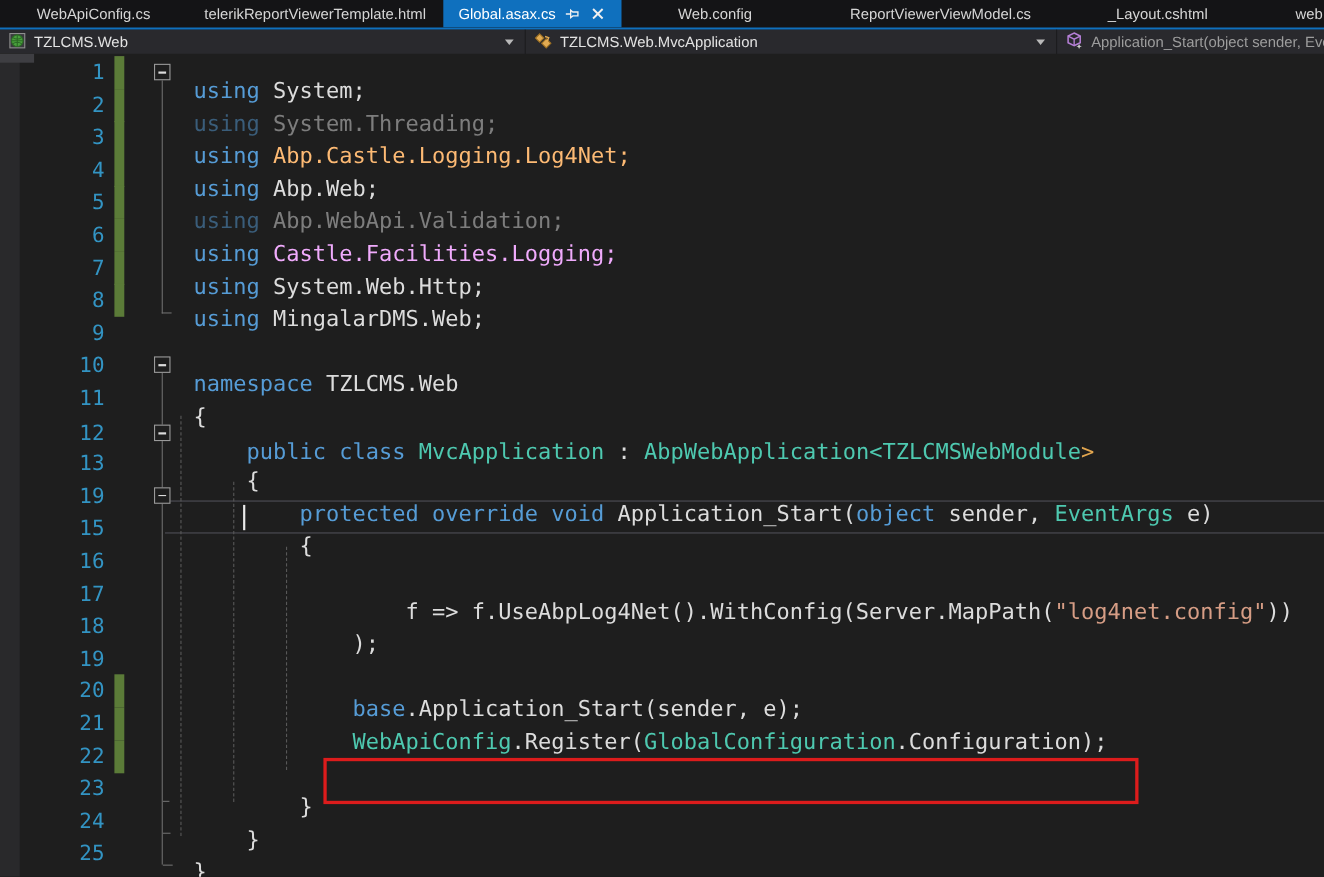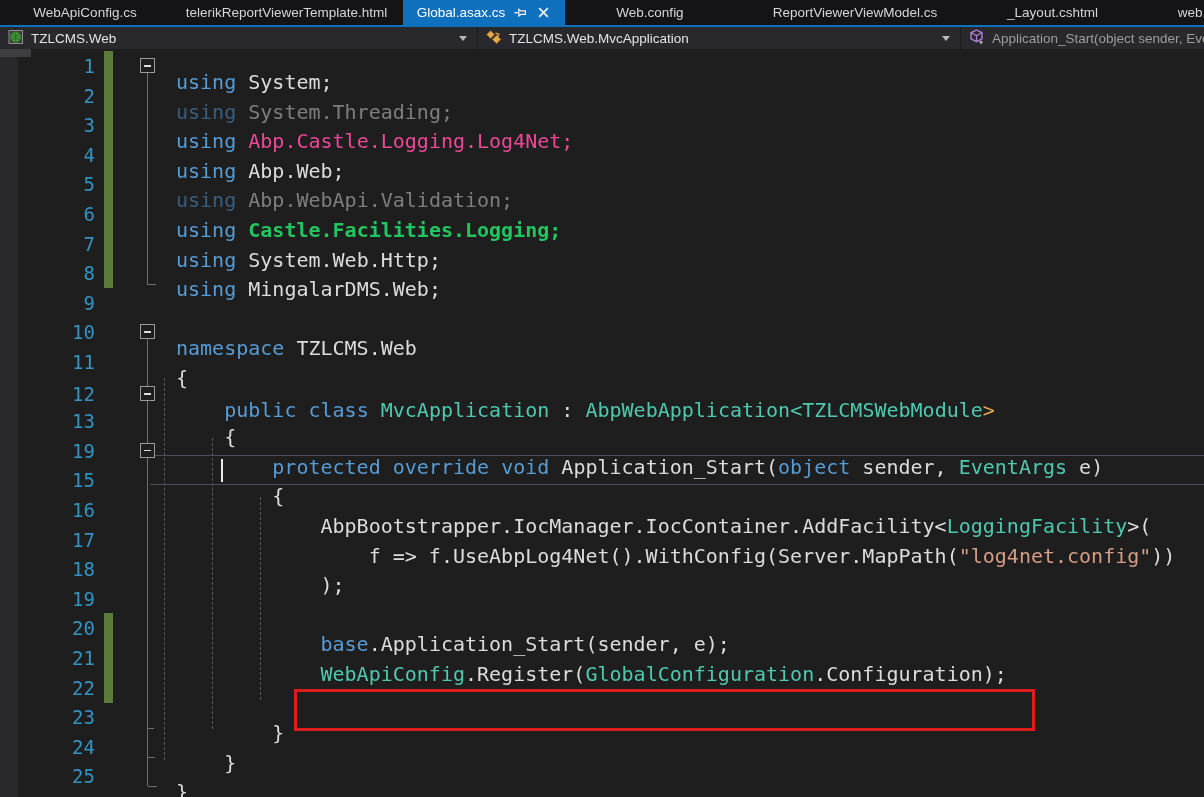--- a/index.html
+++ b/index.html
@@ -161,36 +161,36 @@
           <pre class="code"><span style="color: rgb(86, 156, 214);">using</span><span style="color: rgb(220, 220, 220);"> System;</span></pre>
         </div>
         <div class="row dimline" style="top: 31.6px;">
           <span class="ln">2</span>
           <div class="chg"></div>
           <pre class="code"><span style="color: rgb(86, 156, 214);">using</span><span style="color: rgb(220, 220, 220);"> System.Threading;</span></pre>
         </div>
         <div class="row" style="top: 61.2px;">
           <span class="ln">3</span>
           <div class="chg"></div>
-          <pre class="code"><span style="color: rgb(86, 156, 214);">using</span><span style="color: #ec4899;"> Abp.Castle.Logging.Log4Net;</span></pre>
+          <pre class="code"><span style="color: rgb(86, 156, 214);">using</span><span style="color: #fdba74;"> Abp.Castle.Logging.Log4Net;</span></pre>
         </div>
         <div class="row" style="top: 90.8px;">
           <span class="ln">4</span>
           <div class="chg"></div>
           <pre class="code"><span style="color: rgb(86, 156, 214);">using</span><span style="color: rgb(220, 220, 220);"> Abp.Web;</span></pre>
         </div>
         <div class="row dimline" style="top: 120.4px;">
           <span class="ln">5</span>
           <div class="chg"></div>
           <pre class="code"><span style="color: rgb(86, 156, 214);">using</span><span style="color: rgb(220, 220, 220);"> Abp.WebApi.Validation;</span></pre>
         </div>
         <div class="row" style="top: 150px;">
           <span class="ln">6</span>
           <div class="chg"></div>
-          <pre class="code"><span style="color: rgb(86, 156, 214);">using</span><span style="color: #22c55e; font-weight: bold;"> Castle.Facilities.Logging;</span></pre>
+          <pre class="code"><span style="color: rgb(86, 156, 214);">using</span><span style="color: #f0abfc;"> Castle.Facilities.Logging;</span></pre>
         </div>
         <div class="row" style="top: 179.6px;">
           <span class="ln">7</span>
           <div class="chg"></div>
           <pre class="code"><span style="color: rgb(86, 156, 214);">using</span><span style="color: rgb(220, 220, 220);"> System.Web.Http;</span></pre>
         </div>
         <div class="row" style="top: 209.2px;">
           <span class="ln">8</span>
           <div class="chg"></div>
           <pre class="code"><span style="color: rgb(86, 156, 214);">using</span><span style="color: rgb(220, 220, 220);"> MingalarDMS.Web;</span></pre>
@@ -227,21 +227,20 @@
             <div class="minus"></div>
           </div>
           <pre class="code"><span>        </span><span style="color: rgb(86, 156, 214);">protected</span><span style="color: rgb(220, 220, 220);"> </span><span style="color: rgb(86, 156, 214);">override</span><span style="color: rgb(220, 220, 220);"> </span><span style="color: rgb(86, 156, 214);">void</span><span style="color: rgb(220, 220, 220);"> Application_Start(</span><span style="color: rgb(86, 156, 214);">object</span><span style="color: rgb(220, 220, 220);"> sender, </span><span style="color: rgb(78, 201, 176);">EventArgs</span><span style="color: rgb(220, 220, 220);"> e)</span></pre>
         </div>
         <div class="row" style="top: 416.4px;">
           <span class="ln">15</span>
           <pre class="code"><span>        </span><span style="color: rgb(220, 220, 220);">{</span></pre>
         </div>
         <div class="row" style="top: 446px;">
           <span class="ln">16</span>
-          <pre class="code"><span>            </span><span style="color: rgb(220, 220, 220);">AbpBootstrapper.IocManager.IocContainer.AddFacility&lt;</span><span style="color: rgb(78, 201, 176);">LoggingFacility</span><span style="color: rgb(220, 220, 220);">&gt;(</span></pre>
         </div>
         <div class="row" style="top: 475.6px;">
           <span class="ln">17</span>
           <pre class="code"><span>                </span><span style="color: rgb(220, 220, 220);">f =&gt; f.UseAbpLog4Net().WithConfig(Server.MapPath(</span><span style="color: rgb(214, 157, 133);">"log4net.config"</span><span style="color: rgb(220, 220, 220);">))</span></pre>
         </div>
         <div class="row" style="top: 505.2px;">
           <span class="ln">18</span>
           <pre class="code"><span>            </span><span style="color: rgb(220, 220, 220);">);</span></pre>
         </div>
         <div class="row" style="top: 534.8px;">

